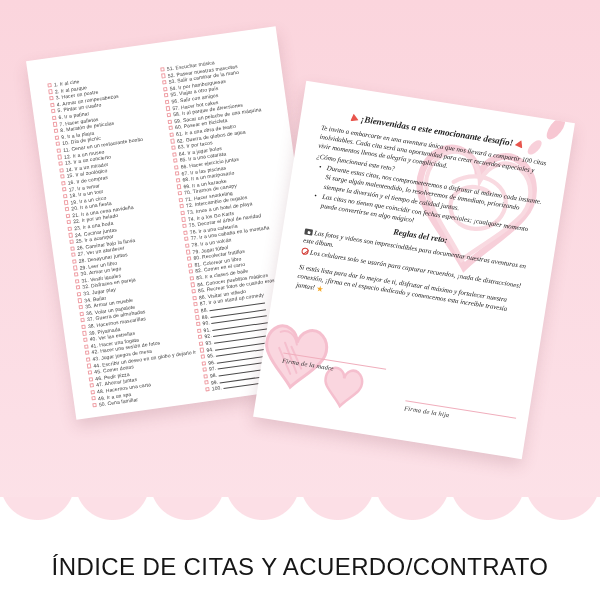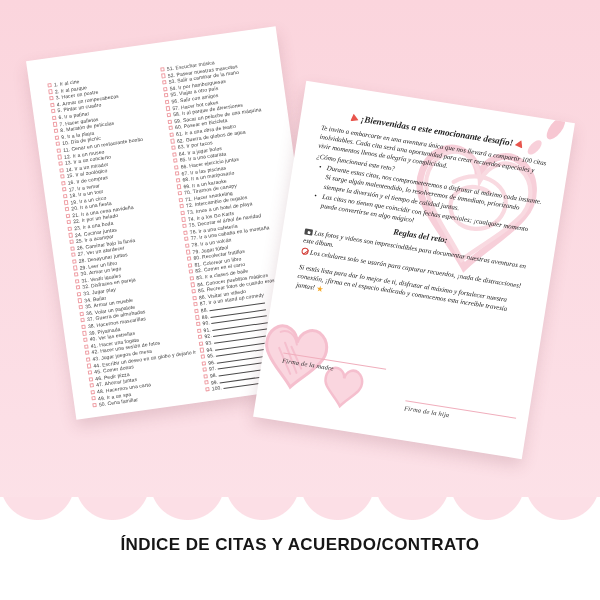--- a/index.html
+++ b/index.html
@@ -11,22 +11,22 @@
   }
 
   
   .footer-band { position:absolute; left:0; top:497px; width:600px; height:103px; background:#ffffff; z-index:5; }
   .scallop {
     position:absolute; left:0; top:0; width:600px; height:27px;
     background-image:radial-gradient(38px 38px at 37.5px -14px, #fcdfe6 0, #fcdfe6 36.5px, rgba(255,255,255,0) 37.5px);
     background-size:75px 27px; background-repeat:repeat-x;
   }
   .footer-title {
-    position:absolute; left:0; top:38px; width:600px; text-align:center;
-    font-size:17px; font-weight:700; letter-spacing:.4px; color:#161616;
+    position:absolute; left:0; top:56px; width:600px; text-align:center;
+    font-size:24px; font-weight:400; letter-spacing:.4px; color:#161616;
   }
 
   
   .page { position:absolute; background:#ffffff; box-shadow:0 7px 16px rgba(120,60,80,.18); }
   .page-checklist {
     left:50px; top:42px; width:252px; height:362px;
     transform:rotate(-8deg); z-index:2;
     padding:24px 10px 10px 18px;
   }
   .page-agreement {

